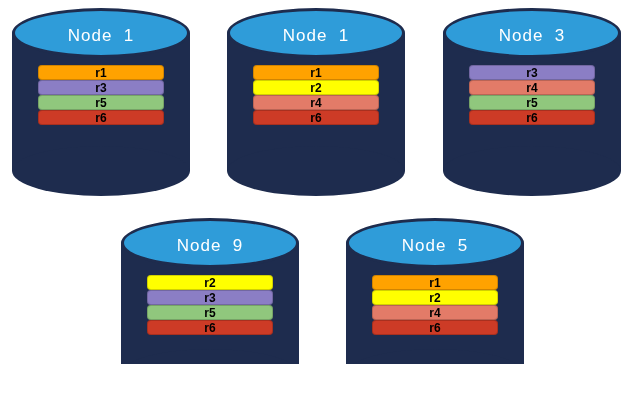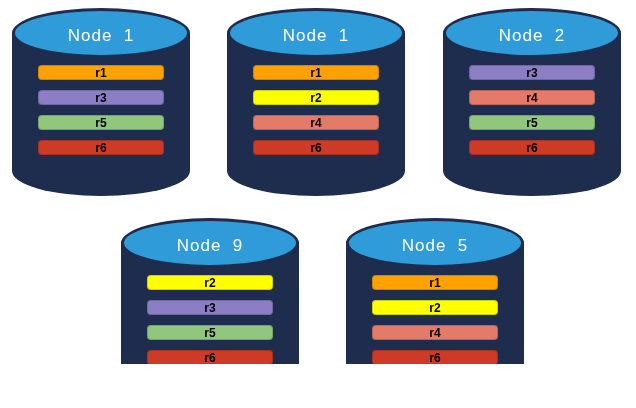--- a/index.html
+++ b/index.html
@@ -21,21 +21,21 @@
     border-radius:50%; background:var(--top-color);
     border:3px solid var(--body-color); box-sizing:border-box;
     display:flex; align-items:center; justify-content:center; z-index:2;
   }
   .cyl-title {
     color:var(--node-label-color); font-size:17px; letter-spacing:1px;
     white-space:pre; padding-top:5px;
   }
   .bars {
     position:absolute; left:26px; right:26px; top:57px;
-    display:flex; flex-direction:column; gap:10px; z-index:3;
+    display:flex; flex-direction:column; gap:0; z-index:3;
   }
   .bar {
     height:15px; border-radius:4px;
     display:flex; align-items:center; justify-content:center;
     font-size:12px; font-weight:bold; color:var(--replica-label-color);
     box-shadow: inset 0 0 0 1px rgba(0,0,0,0.18);
     line-height:1;
   }
   .node-pos-1 { left:12px;  top:8px; }
   .node-pos-2 { left:227px; top:8px; }
@@ -89,21 +89,21 @@
       <div class="bar" style="background-color: rgb(205, 59, 38);">
           <span>r6</span>
         </div>
     </div>
   </div>
 
   <div class="cylinder node-pos-3">
     <div class="cyl-mid"></div>
     <div class="cyl-bottom"></div>
     <div class="cyl-top">
-      <span class="cyl-title">Node  2</span>
+      <span class="cyl-title">Node  3</span>
     </div>
     <div class="bars">
       <div class="bar" style="background-color: rgb(139, 126, 197);">
           <span>r3</span>
         </div>
       <div class="bar" style="background-color: rgb(227, 123, 104);">
           <span>r4</span>
         </div>
       <div class="bar" style="background-color: rgb(144, 199, 125);">
           <span>r5</span>

